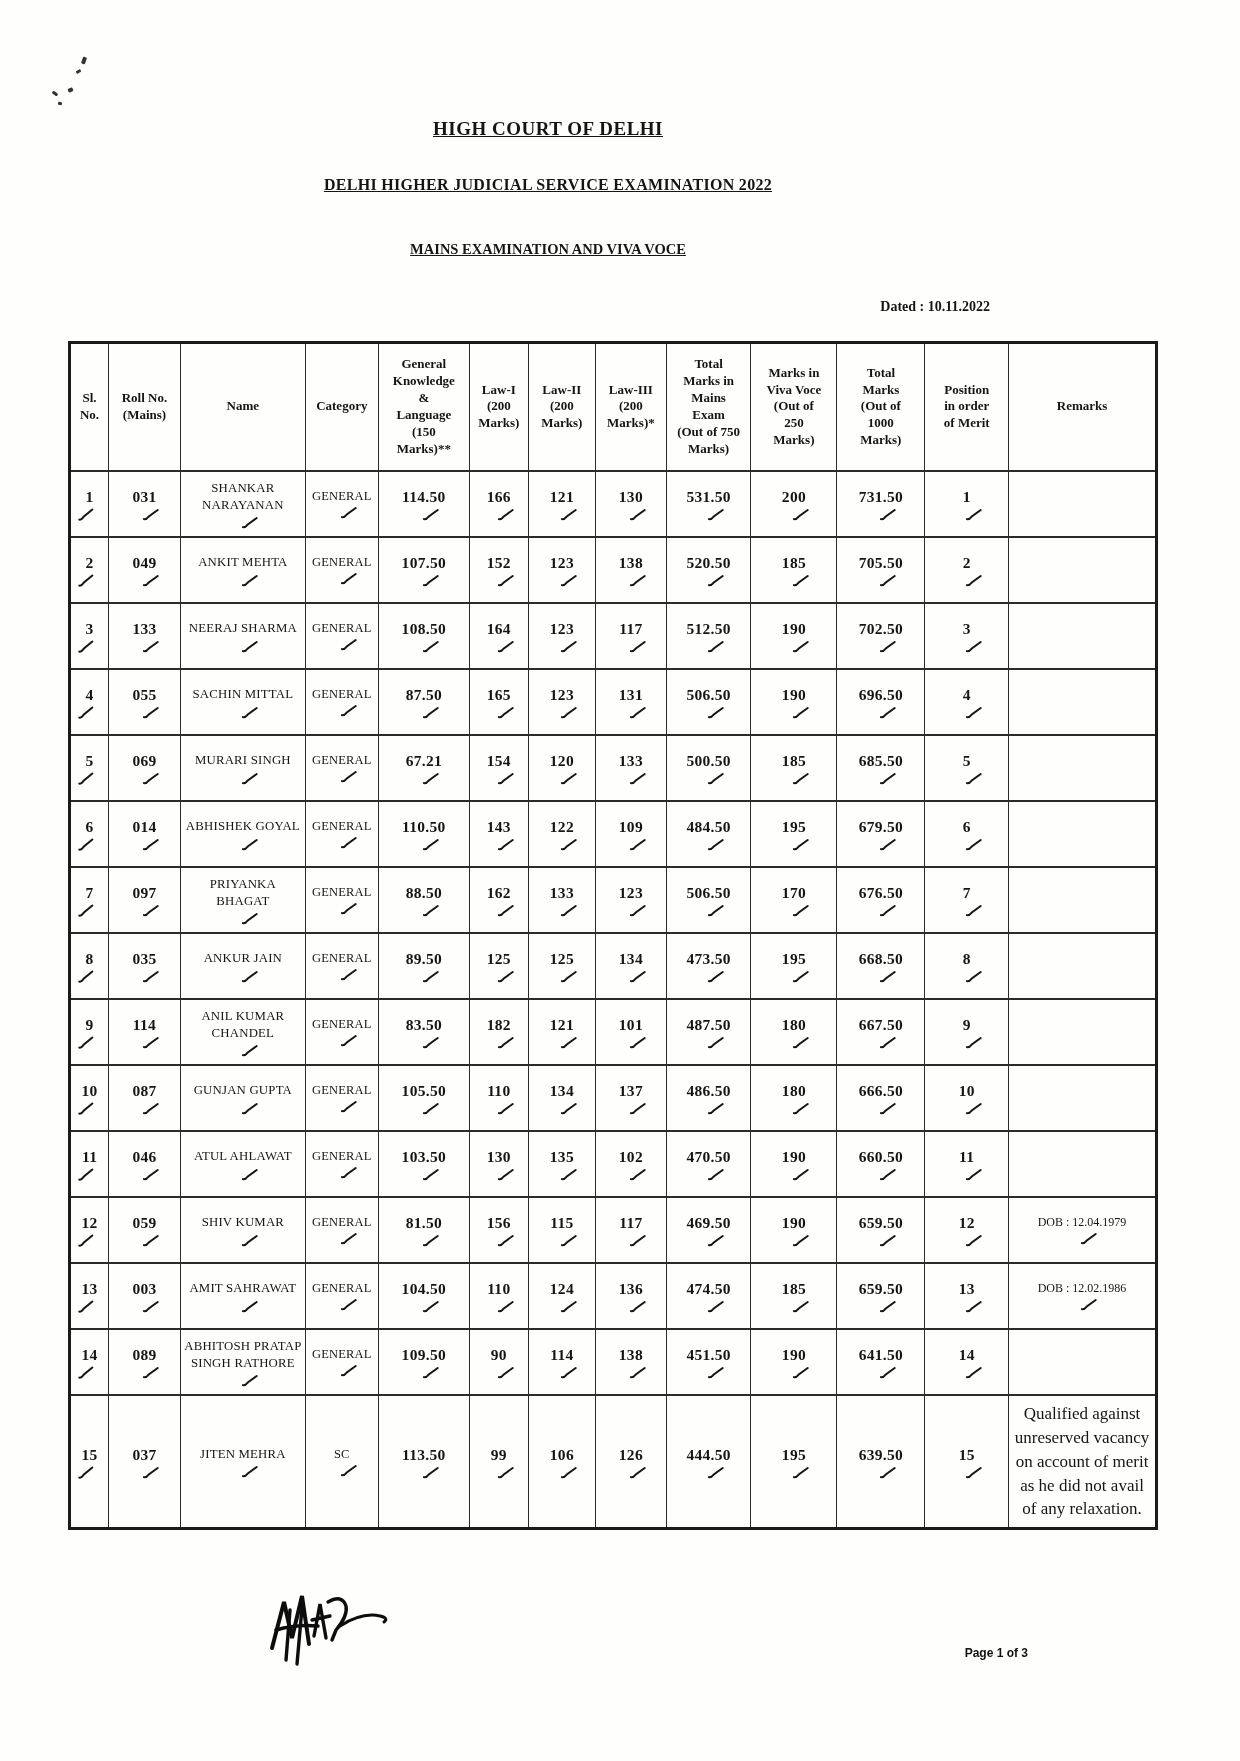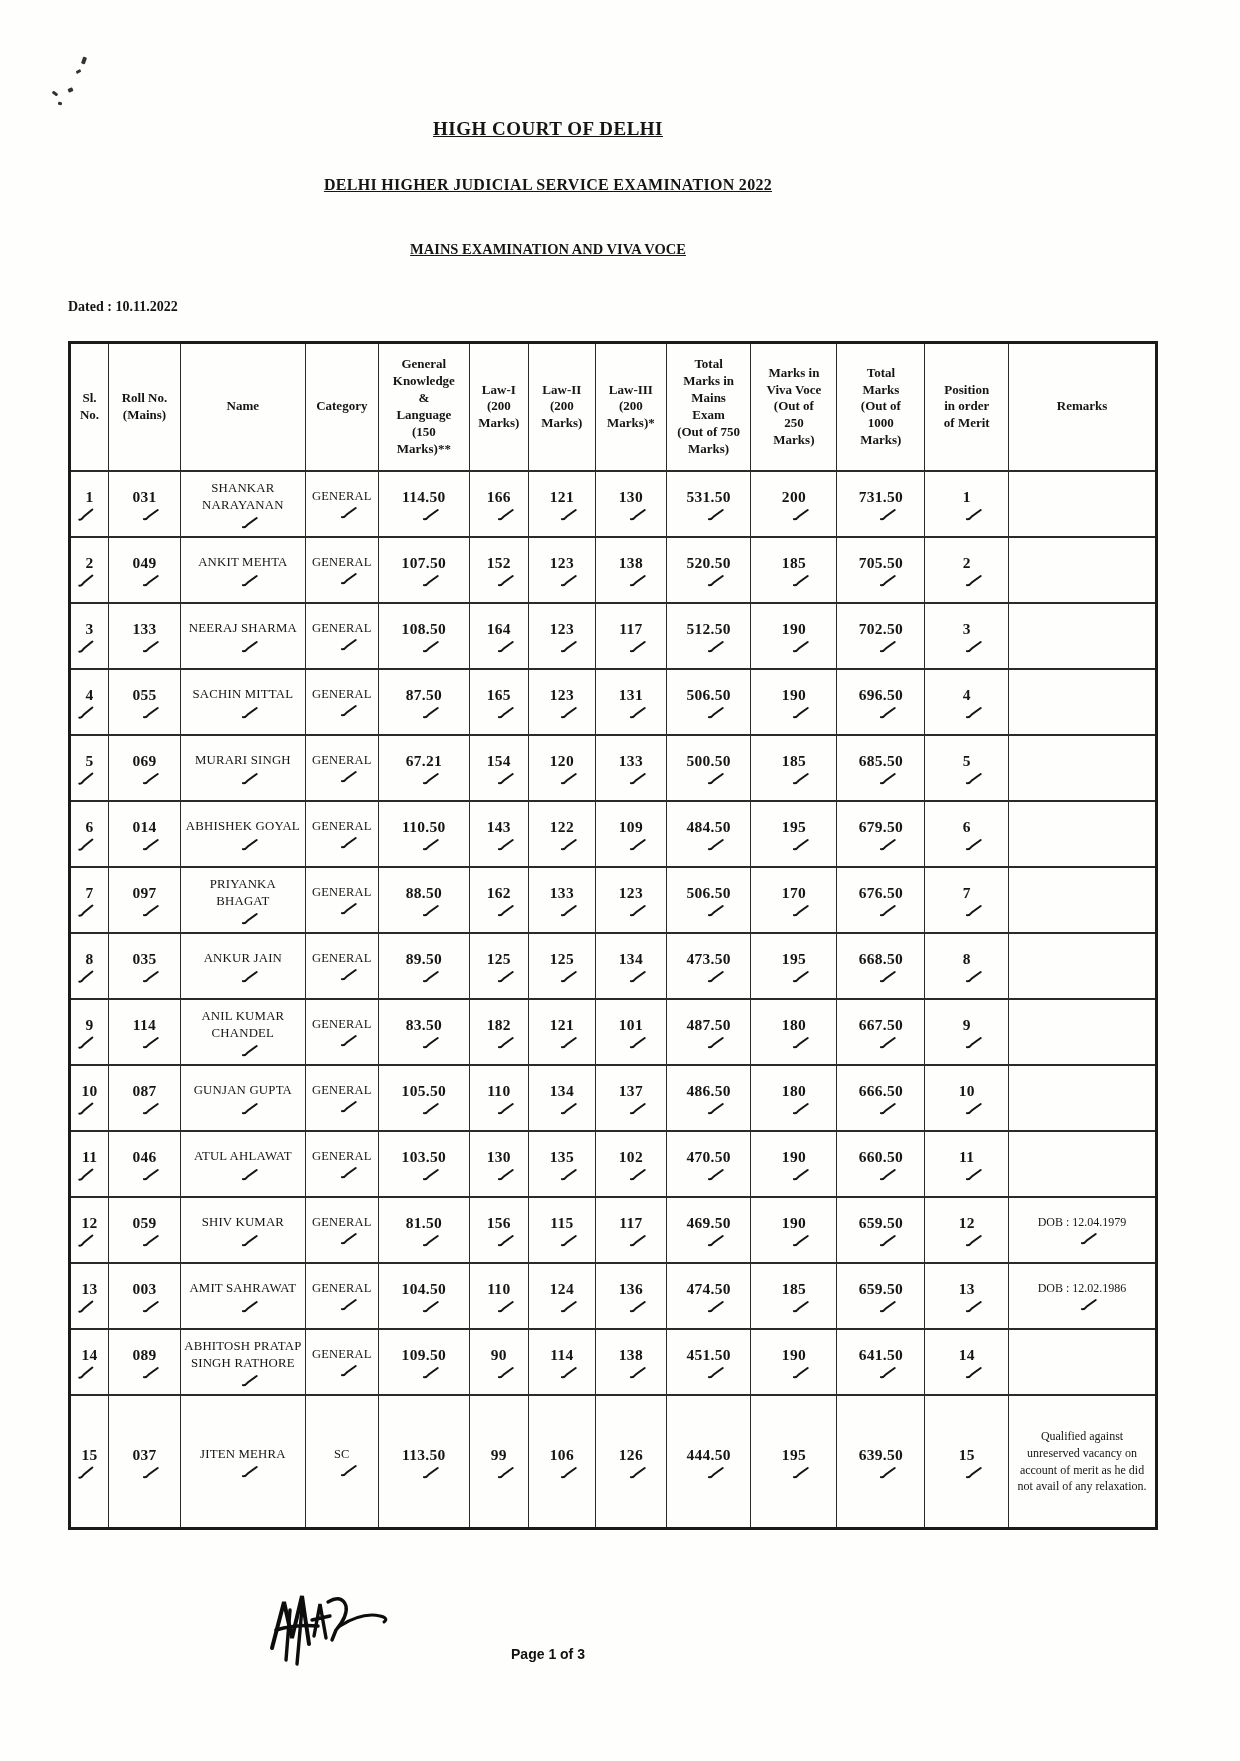--- a/index.html
+++ b/index.html
@@ -10,21 +10,21 @@
     font-family:"Liberation Serif", serif;
     color:#151515;
     overflow:hidden;
   }
   .content{position:absolute;left:68px;top:0;width:918px;}
   .head-block{width:960px;text-align:center;}
   .u{text-decoration:underline;}
   .title{margin-top:118px;font-size:19px;font-weight:bold;letter-spacing:.5px;}
   .subtitle{margin-top:36px;font-size:16px;font-weight:bold;letter-spacing:.3px;}
   .heading{margin-top:22px;font-size:14.5px;font-weight:bold;line-height:1.55;}
-  .dated{margin-top:38px;text-align:left;padding-right:38px;font-size:14px;font-weight:bold;}
+  .dated{margin-top:38px;text-align:right;padding-right:38px;font-size:14px;font-weight:bold;}
   .notice{margin-top:40px;font-size:15px;font-weight:bold;letter-spacing:.5px;}
   table.results{
     margin-top:26px;
     width:1090px;
     border-collapse:collapse;
     table-layout:fixed;
     border:3px solid #1b1b1b;
   }
   th,td{
     border:1.6px solid #2a2a2a;
@@ -33,26 +33,26 @@
     text-align:center;vertical-align:middle;
     overflow:hidden;
   }
   th{height:122px;font-size:13px;font-weight:bold;white-space:pre-line;line-height:1.3;}
   td{height:60px;}
   .stack{display:flex;flex-direction:column;align-items:center;justify-content:center;}
   .num{font-size:15.5px;font-weight:bold;letter-spacing:.3px;}
   .name{font-size:12.8px;letter-spacing:.2px;line-height:1.35;text-transform:uppercase;}
   .cat{font-size:12.5px;letter-spacing:.2px;}
   .remark-dob{font-size:12px;}
-  .remark-small{font-size:12px;line-height:1.4;text-align:center;padding:2px 3px;}
+  .remark-small{font-size:17px;line-height:1.4;text-align:center;padding:2px 3px;}
   svg.tick{width:18px;height:11px;margin-top:3px;transform:translateX(7px) rotate(-6deg);}
   svg.tick path{stroke:#161616;stroke-width:2.7;fill:none;stroke-linecap:round;}
   td:first-child svg.tick{transform:translateX(-4px) rotate(-10deg);}
-  .footer{position:absolute;left:68px;top:1646px;width:960px;text-align:center;
-    font-family:"Liberation Sans", sans-serif;font-size:14px;font-weight:bold;color:#111;}
+  .footer{position:absolute;left:68px;top:1646px;width:960px;text-align:right;
+    font-family:"Liberation Sans", sans-serif;font-size:12px;font-weight:bold;color:#111;}
   .signature{position:absolute;left:262px;top:1586px;}
   .signature path{stroke:#0d0d0d;fill:none;stroke-linecap:round;}
   .speck{position:absolute;background:#333;border-radius:1px;}
 </style>
 </head>
 <body>
 
 <div class="page">
 
   <div class="speck" style="left:82px;top:57px;width:4px;height:7px;transform:rotate(20deg);"></div>

